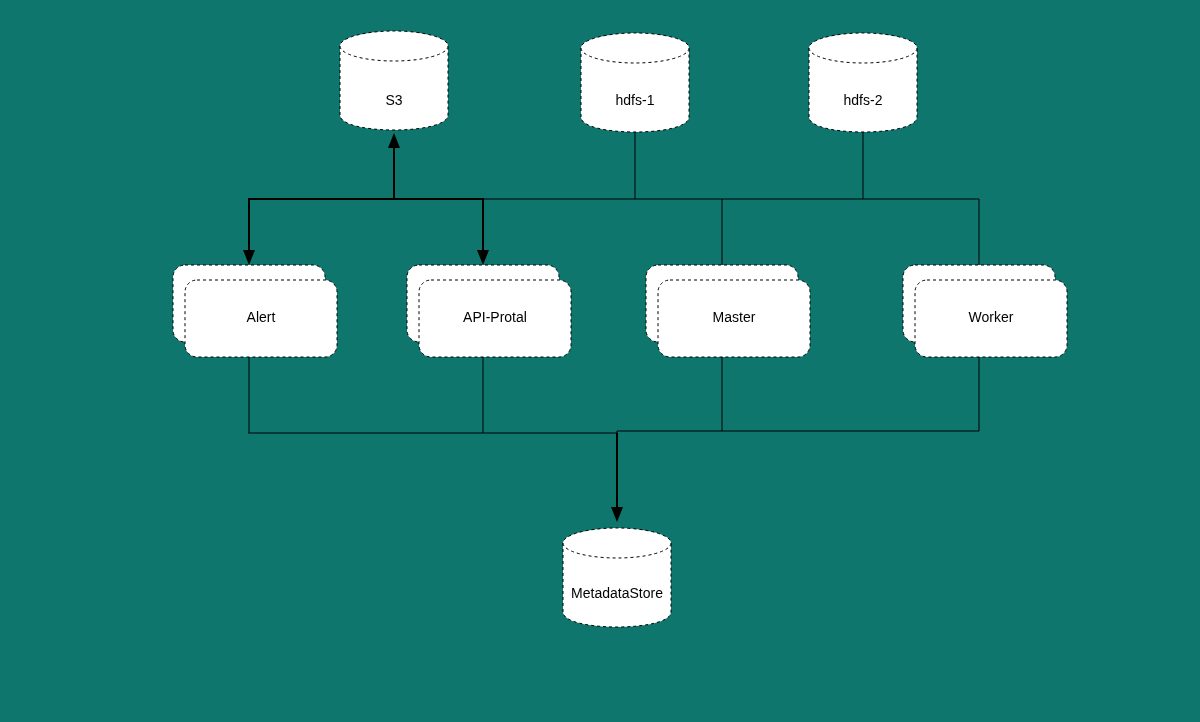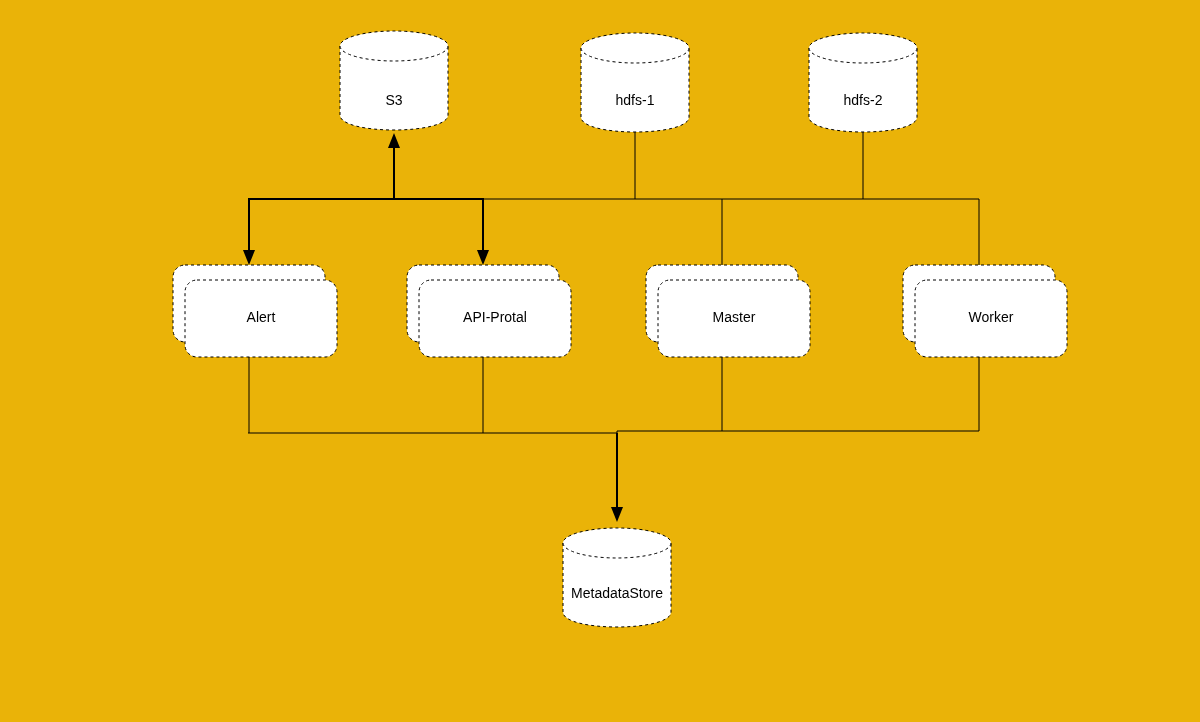--- a/index.html
+++ b/index.html
@@ -4,21 +4,21 @@
 <style>
   html, body {
     margin: 0;
     padding: 0;
     background: #ffffff;
   }
   .canvas {
     position: relative;
     width: 1200px;
     height: 722px;
-    background: #eab308;
+    background: #0f766e;
     overflow: hidden;
   }
   svg {
     display: block;
   }
   .shape {
     fill: #ffffff;
     stroke: #000000;
     stroke-width: 1;
     stroke-dasharray: 3 3;

